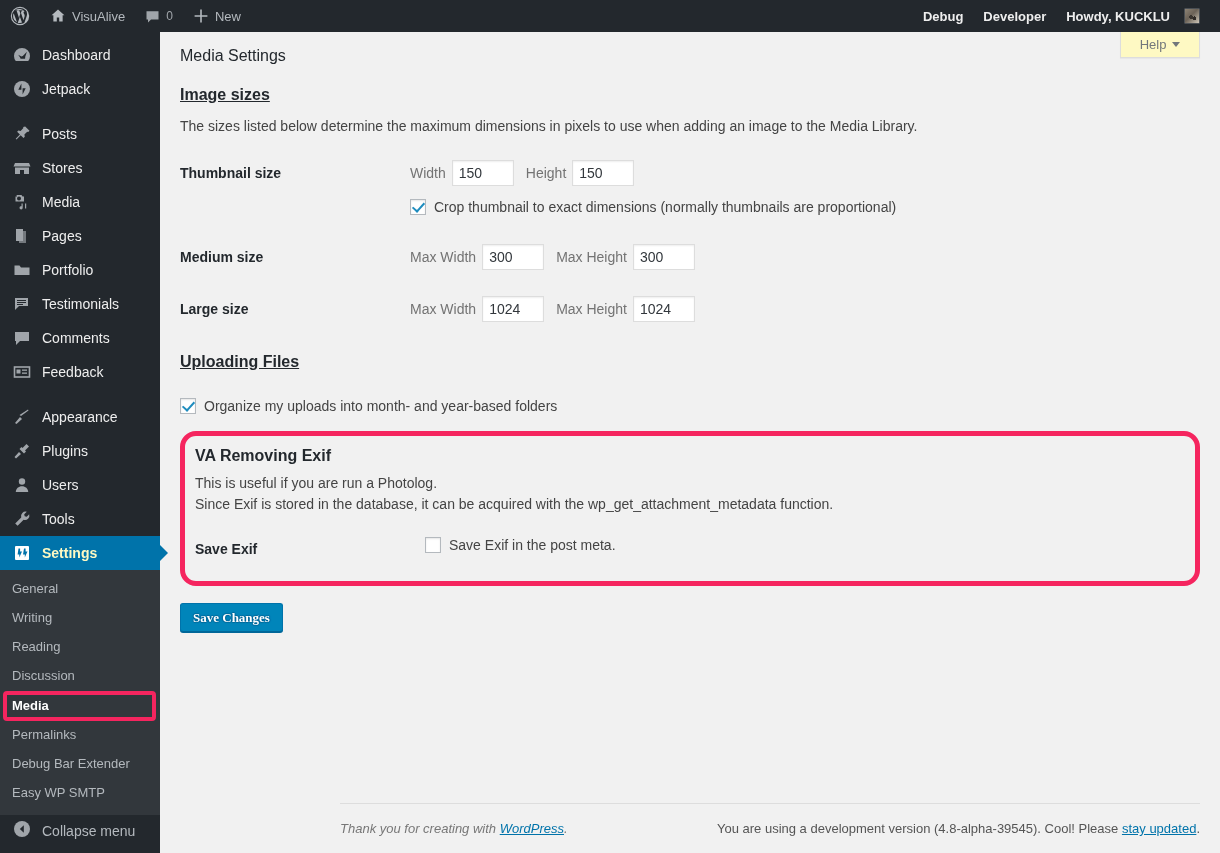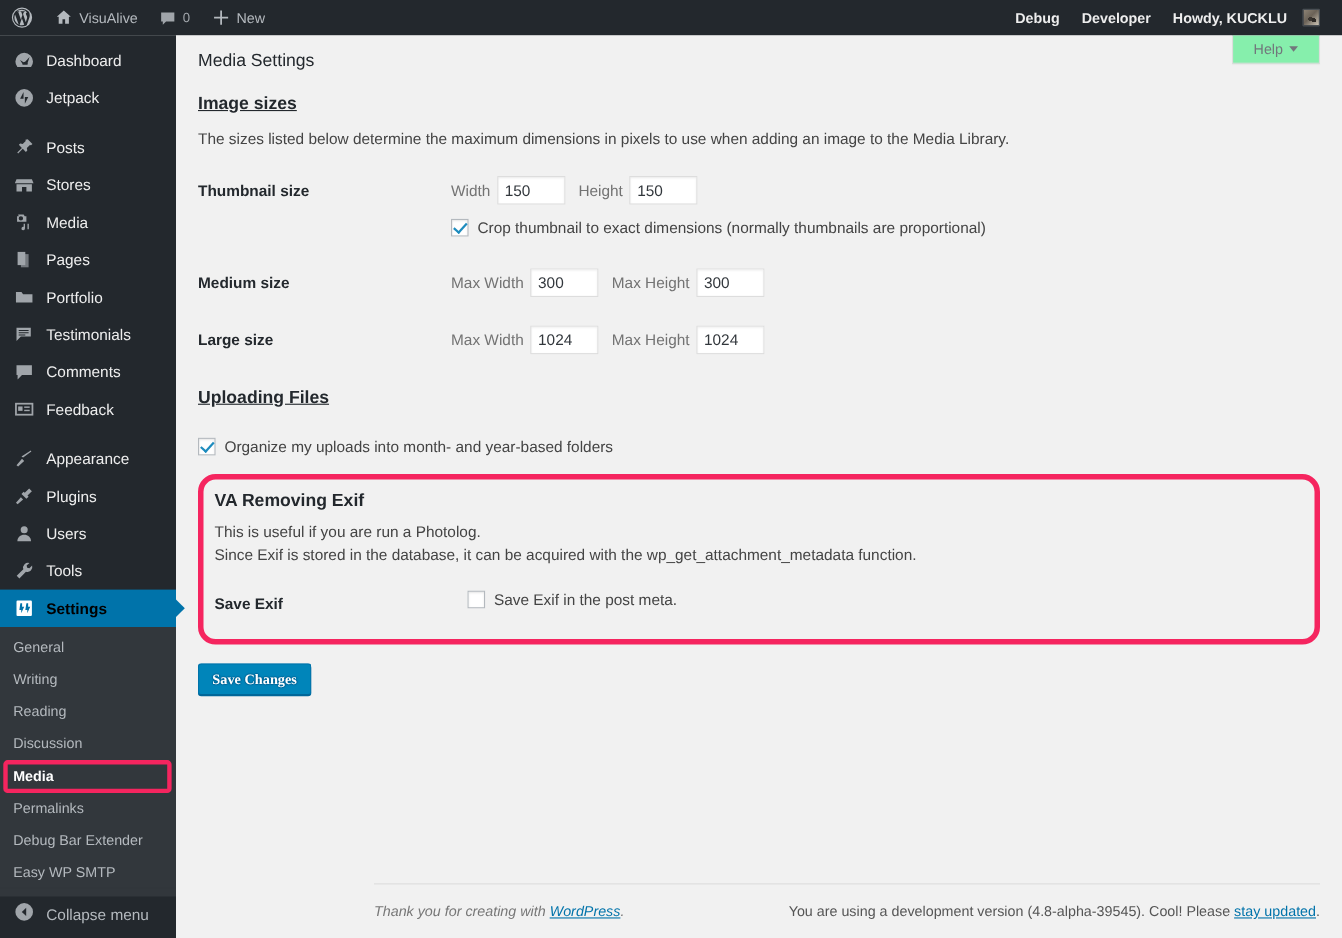--- a/index.html
+++ b/index.html
@@ -69,21 +69,21 @@
   .menu-item .mi-icon {
     width: 22px; height: 20px;
     display: inline-flex; align-items: center; justify-content: flex-start;
     color: #a0a5aa;
     margin-right: 8px;
     flex: 0 0 22px;
   }
   .menu-item .mi-label { line-height: 1; }
   .menu-item.current {
     background: #0073aa;
-    color: #000000;
+    color: #fef9c3;
     font-weight: 600;
   }
   .menu-item.current .mi-icon { color: #fff; }
   .menu-item.current:after {
     content: "";
     position: absolute; right: -8px; top: 50%;
     margin-top: -8px;
     border-style: solid; border-width: 8px 0 8px 8px;
     border-color: transparent transparent transparent #0073aa;
   }
@@ -129,21 +129,21 @@
   }
   #wpbody { padding: 0 20px 0 20px; position: relative; height: 100%; }
 
   .help-tab-wrap {
     position: absolute; right: 20px; top: 0;
     width: 80px;
   }
   .help-button {
     display: flex; align-items: center; justify-content: center; gap: 6px;
     height: 26px;
-    background: #86efac;
+    background: #fef9c3;
     border: 1px solid #ddd;
     border-top: none;
     color: #72777c;
     font-size: 13px;
     cursor: pointer;
     box-shadow: 0 1px 1px rgba(0,0,0,.04);
   }
   .caret-down {
     width: 0; height: 0;
     border-left: 4px solid transparent;

